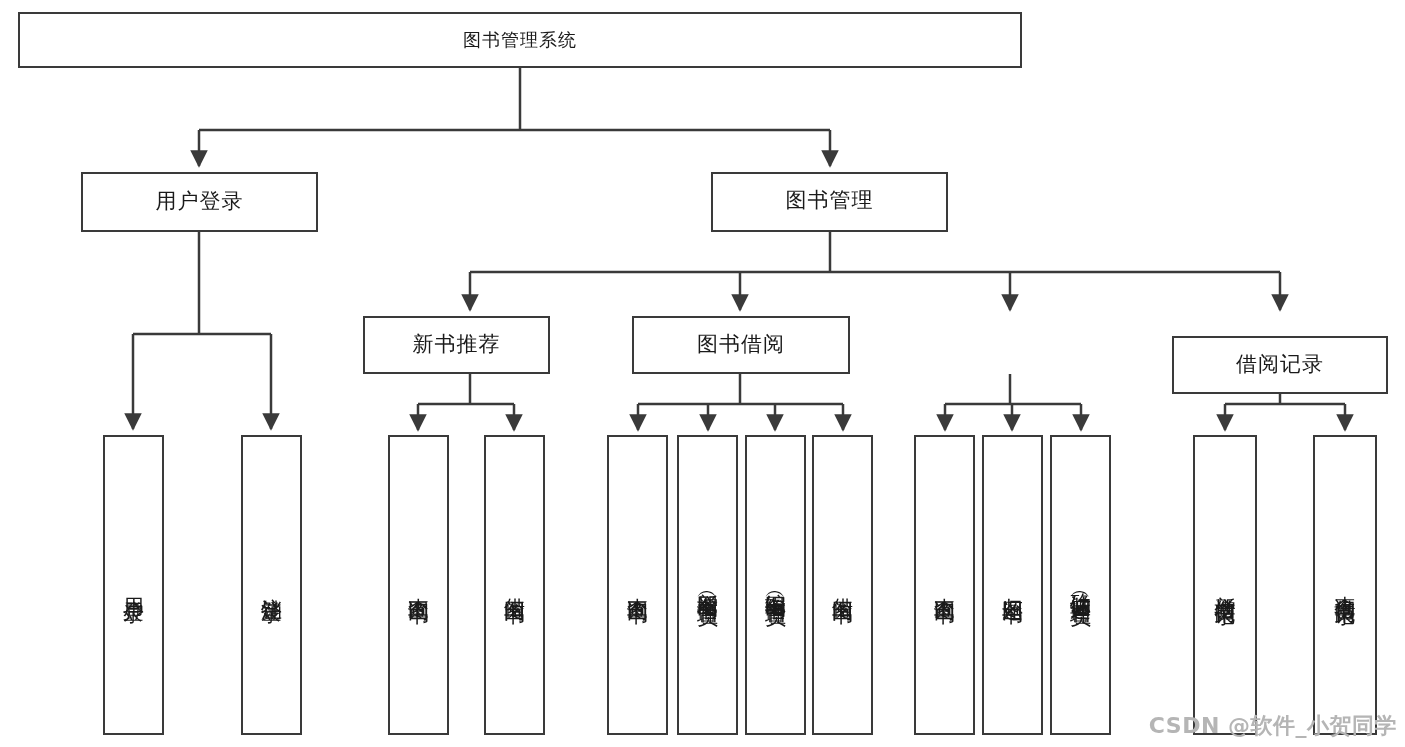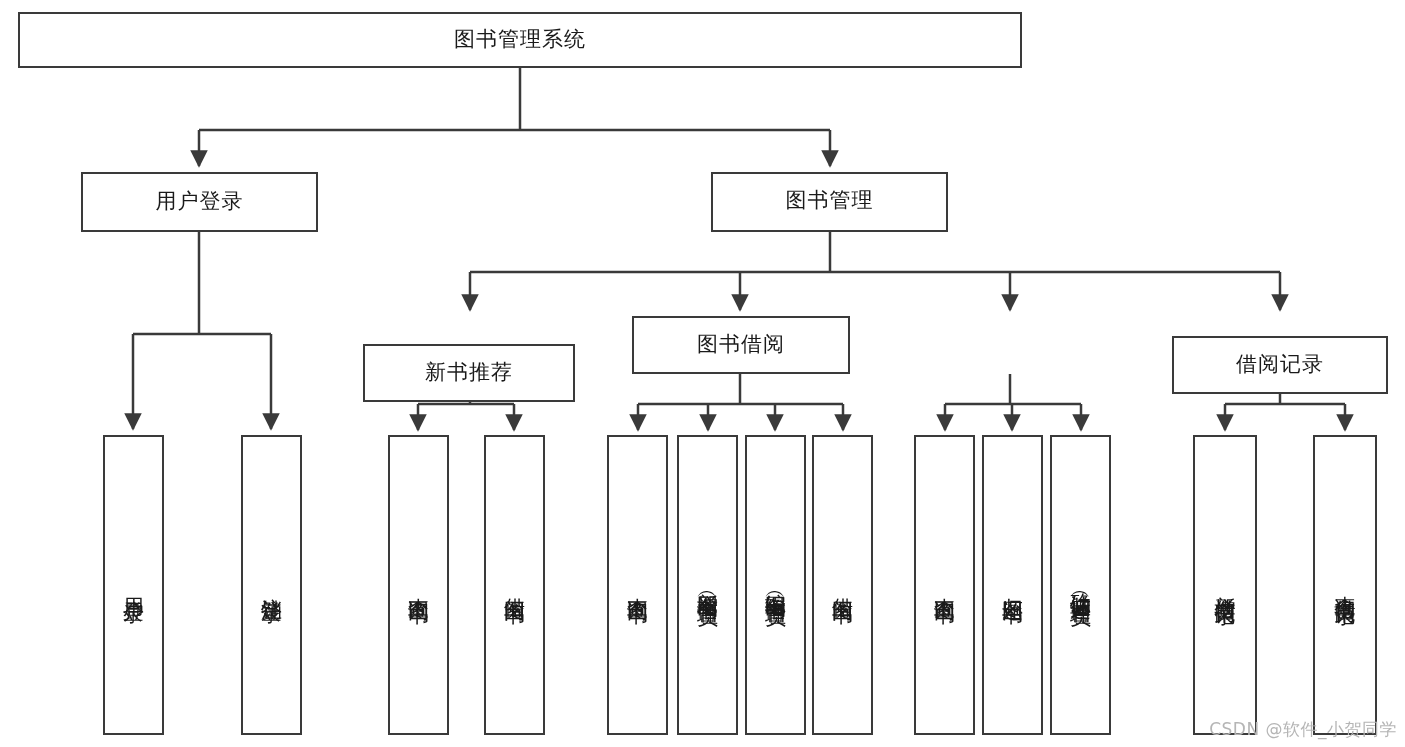--- a/index.html
+++ b/index.html
@@ -34,21 +34,21 @@
     align-items: center;
     justify-content: center;
     text-align: center;
   }
   .node.horiz {
     font-size: 21px;
     letter-spacing: 1px;
     line-height: 1.2;
   }
   .node.root {
-    font-size: 21px;
+    font-size: 18px;
   }
   .node.vert {
     writing-mode: vertical-rl;
     text-orientation: upright;
     font-size: 21px;
     letter-spacing: 2px;
     line-height: 1.15;
     padding-top: 6px;
     padding-bottom: 6px;
     align-items: flex-start;
@@ -58,25 +58,26 @@
     display: flex;
     width: 100%;
     height: 100%;
     align-items: center;
     justify-content: center;
   }
   #watermark {
     position: absolute;
     right: 8px;
     bottom: 6px;
-    font-size: 17px;
+    font-size: 22px;
     color: #b5b5b5;
     letter-spacing: 0.5px;
     white-space: nowrap;
     pointer-events: none;
+    font-weight: bold;
   }
 </style>
 </head>
 <body>
 
 <div id="canvas">
 
   <svg id="edges" viewBox="0 0 1405 747" xmlns="http://www.w3.org/2000/svg">
     <defs>
       <marker id="arrow" viewBox="0 0 10 10" refX="9" refY="5" markerWidth="7" markerHeight="7" orient="auto-start-reverse">
@@ -132,21 +133,21 @@
   </div>
 
   <div class="node horiz" style="left:81px; top:172px; width:237px; height:60px;">
     <span>用户登录</span>
   </div>
 
   <div class="node horiz" style="left:711px; top:172px; width:237px; height:60px;font-family:Liberation Mono, monospace;">
     <span>图书管理</span>
   </div>
 
-  <div class="node horiz" style="left:363px; top:316px; width:212px; height:58px;margin-top:28px;">
+  <div class="node horiz" style="left:363px; top:316px; width:187px; height:58px;">
     <span>新书推荐</span>
   </div>
 
   <div class="node horiz" style="left:632px; top:316px; width:218px; height:58px;font-family:Liberation Serif, serif;">
     <span>图书借阅</span>
   </div>
 
 
   <div class="node horiz" style="left:1172px; top:316px; width:216px; height:58px;margin-top:20px;">
     <span>借阅记录</span>

